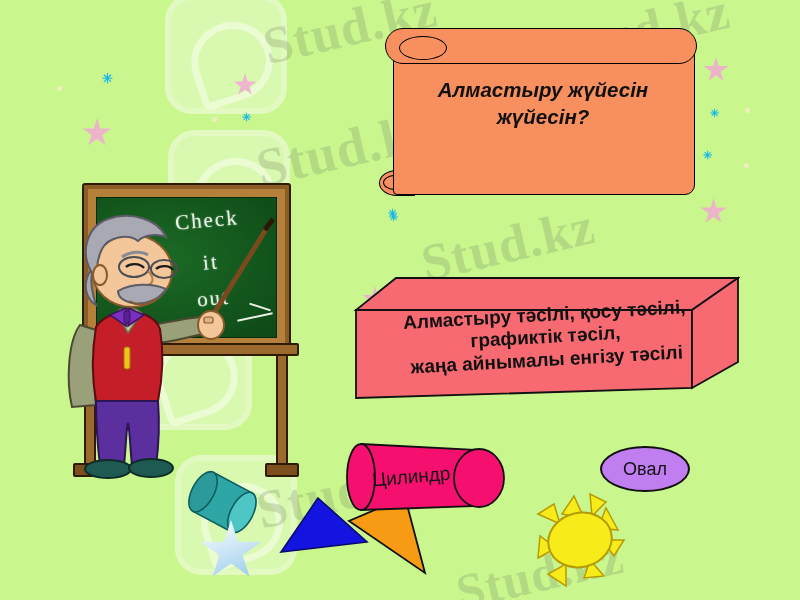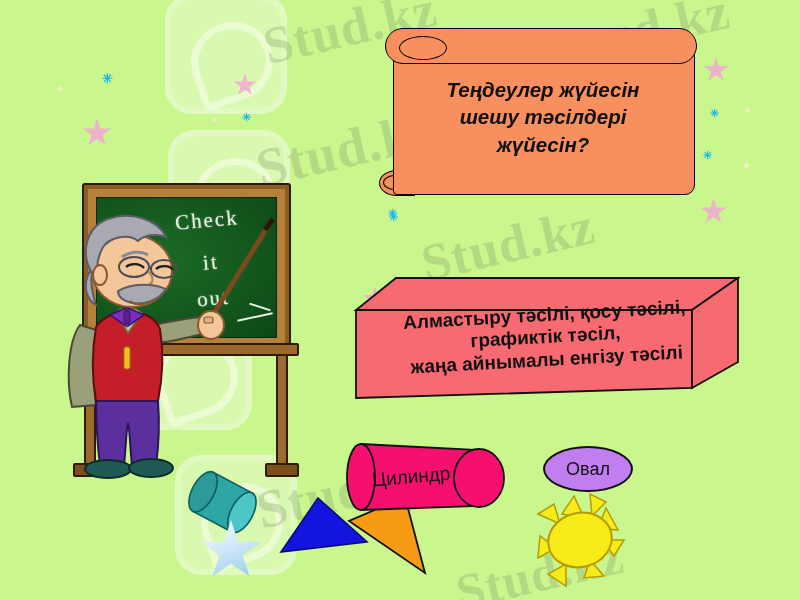--- a/index.html
+++ b/index.html
@@ -139,21 +139,21 @@
   #blue-tri{left:277px;top:496px;}
   #orange-tri{left:345px;top:495px;}
   #blue-star{
     left:199px;top:520px;width:64px;height:62px;
     background:linear-gradient(160deg,#ffffff 0%,#cfe7f7 45%,#8fc7ea 100%);
     clip-path:polygon(50% 0%,61% 35%,98% 35%,68% 57%,79% 91%,50% 70%,21% 91%,32% 57%,2% 35%,39% 35%);
     filter:drop-shadow(0 0 1px #5a7f94);
   }
   #pink-cyl{left:345px;top:440px;width:168px;height:75px;}
   #oval-shape{
-    left:543px;top:446px;width:86px;height:42px;
+    left:600px;top:446px;width:86px;height:42px;
     background:#c07ef0;border:2px solid #111;border-radius:50%;
     display:flex;align-items:center;justify-content:center;
   }
   #oval-label{font-size:18px;color:#111;font-weight:400;}
   #sun-shape{left:532px;top:492px;width:110px;height:100px;}
   #cyl-label{
     position:absolute;left:372px;top:466px;
     font-size:19px;color:#111;font-weight:400;
     transform:rotate(-5deg);z-index:6;white-space:nowrap;
   }
@@ -262,22 +262,21 @@
     </svg>
   </div>
 
   <div id="scroll-banner">
     <div class="scroll-foot"></div>
     <div class="scroll-foot2"></div>
     <div class="scroll-body"></div>
     <div class="scroll-top"></div>
     <div class="scroll-curl"></div>
     <div id="scroll-text">
-      <div>Теңдеулер жүйесін</div>
-      <div>шешу тәсілдері</div>
+      <div>Алмастыру жүйесін</div>
       <div>жүйесін?</div>
     </div>
   </div>
 
   <div id="pink-box">
     <svg width="388" height="126" viewBox="0 0 388 126">
       <polygon points="44,2 386,2 340,34 4,34" fill="#f86a72" stroke="#111" stroke-width="1.8"></polygon>
       <polygon points="4,34 340,34 340,112 4,122" fill="#f86a72" stroke="#111" stroke-width="1.8"></polygon>
       <polygon points="340,34 386,2 386,86 340,112" fill="#f86a72" stroke="#111" stroke-width="1.8"></polygon>
     </svg>

